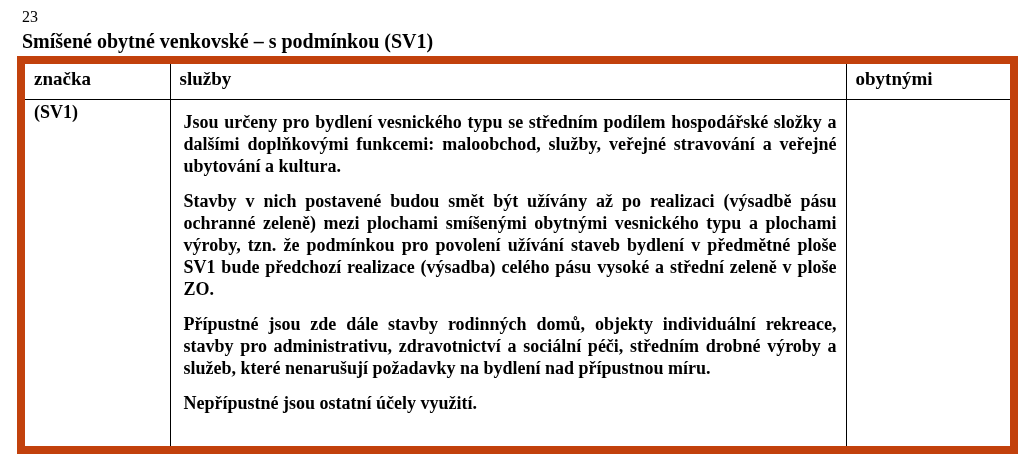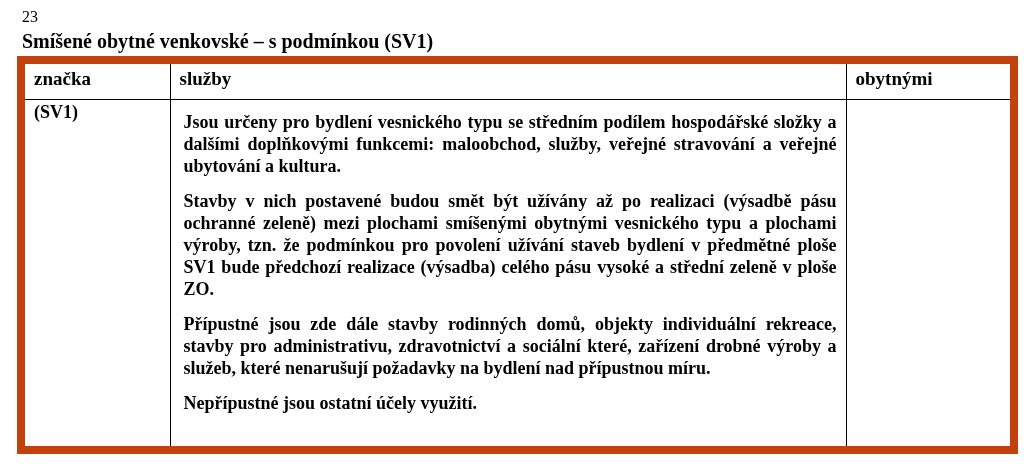--- a/index.html
+++ b/index.html
@@ -87,21 +87,21 @@
         <th>služby</th>
         <th>obytnými</th>
       </tr>
     </thead>
     <tbody>
       <tr>
         <td class="cell-znacka">(SV1)</td>
         <td class="cell-vyuziti">
           <p>Jsou určeny pro bydlení vesnického typu se středním podílem hospodářské složky a dalšími doplňkovými funkcemi: maloobchod, služby, veřejné stravování a veřejné ubytování a kultura.</p>
           <p>Stavby v nich postavené budou smět být užívány až po realizaci (výsadbě pásu ochranné zeleně) mezi plochami smíšenými obytnými vesnického typu a plochami výroby, tzn. že podmínkou pro povolení užívání staveb bydlení v předmětné ploše SV1 bude předchozí realizace (výsadba) celého pásu vysoké a střední zeleně v ploše ZO.</p>
-          <p>Přípustné jsou zde dále stavby rodinných domů, objekty individuální rekreace, stavby pro administrativu, zdravotnictví a sociální které, zařízení drobné výroby a služeb, které nenarušují požadavky na bydlení nad přípustnou míru.</p>
+          <p>Přípustné jsou zde dále stavby rodinných domů, objekty individuální rekreace, stavby pro administrativu, zdravotnictví a sociální péči, středním drobné výroby a služeb, které nenarušují požadavky na bydlení nad přípustnou míru.</p>
           <p>Nepřípustné jsou ostatní účely využití.</p>
         </td>
         <td class="cell-poznamka"></td>
       </tr>
     </tbody>
   </table>
 
 </div>
 
 </body></html>

